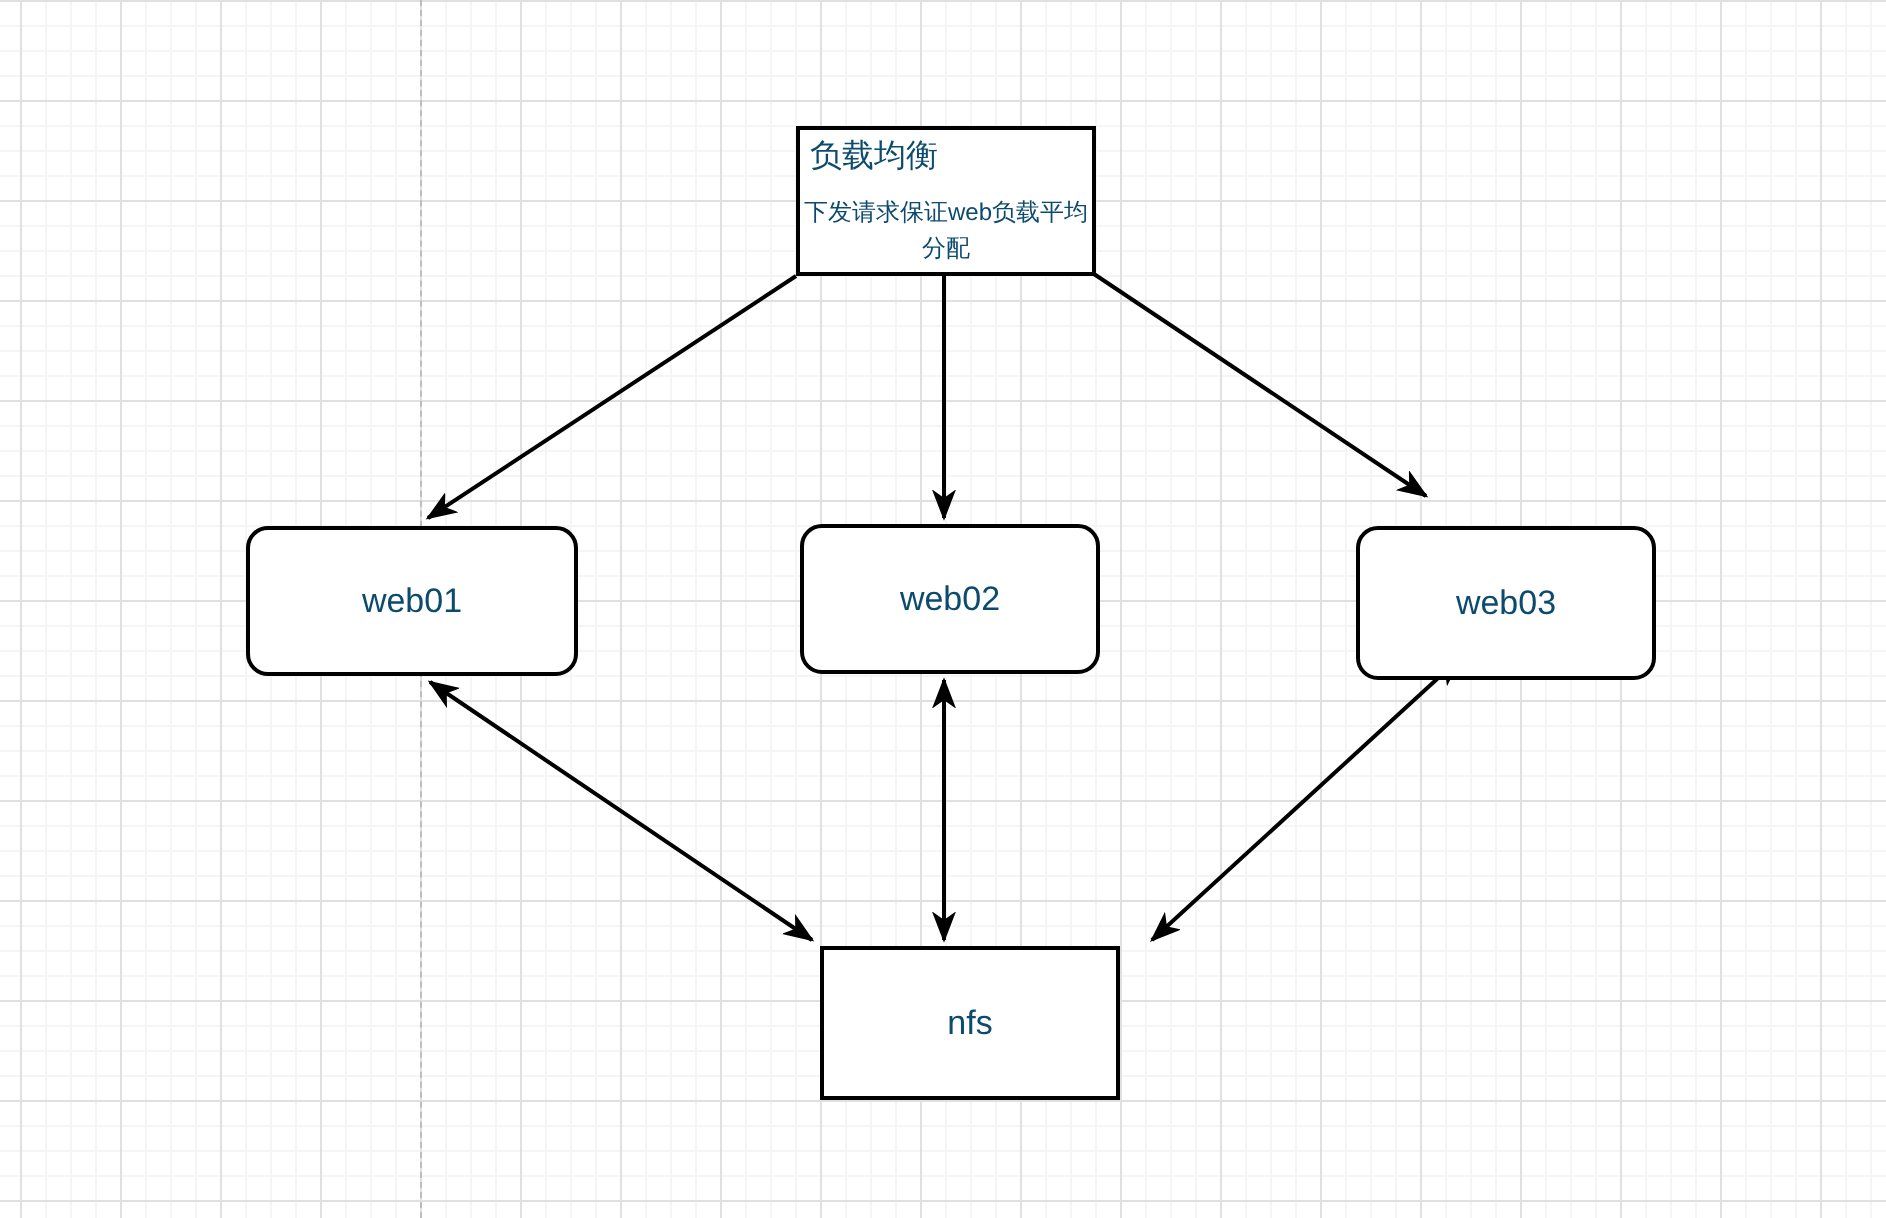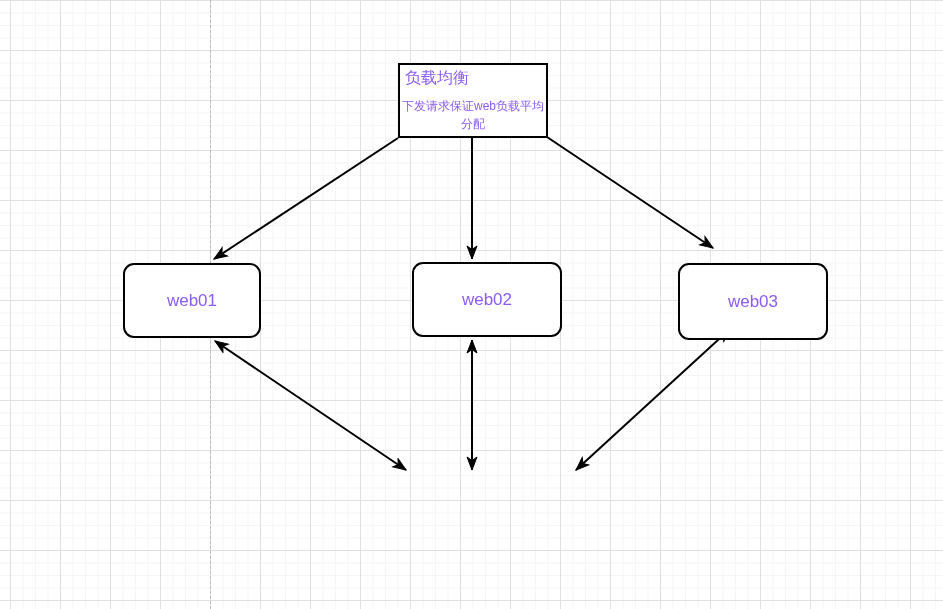--- a/index.html
+++ b/index.html
@@ -46,21 +46,21 @@
   }
   .edges line {
     stroke: #000000;
     stroke-width: 2;
   }
   .node {
     position: absolute;
     background: #ffffff;
     border: 2px solid #000000;
     box-sizing: border-box;
-    color: #8b5cf6;
+    color: #0c4a6e;
     font-size: 16px;
   }
   .node.rounded {
     border-radius: 11px;
   }
   .node-label {
     position: absolute;
     inset: 0;
     display: flex;
     align-items: center;
@@ -84,22 +84,22 @@
   .lb-desc {
     position: absolute;
     left: 50%;
     top: 32px;
     transform: translateX(-50%);
     width: 152px;
     text-align: center;
     font-size: 12px;
     line-height: 18px;
   }
-  .web01 { left: 123px; top: 263px; width: 138px; height: 75px; }
-  .web02 { left: 412px; top: 262px; width: 150px; height: 75px; }
+  .web01 { left: 123px; top: 263px; width: 166px; height: 75px; }
+  .web02 { left: 400px; top: 262px; width: 150px; height: 75px; }
   .web03 { left: 678px; top: 250px; width: 150px; height: 77px; margin-top: 13px; }
   .nfs   { left: 410px; top: 473px; width: 150px; height: 77px; }
 </style>
 </head>
 <body>
 
 <div class="canvas">
 
   <div class="page-divider"></div>
 
@@ -127,14 +127,17 @@
   </div>
 
   <div class="node rounded web02">
     <span class="node-label">web02</span>
   </div>
 
   <div class="node rounded web03">
     <span class="node-label">web03</span>
   </div>
 
+  <div class="node nfs">
+    <span class="node-label">nfs</span>
+  </div>
 
 </div>
 
 </body></html>

